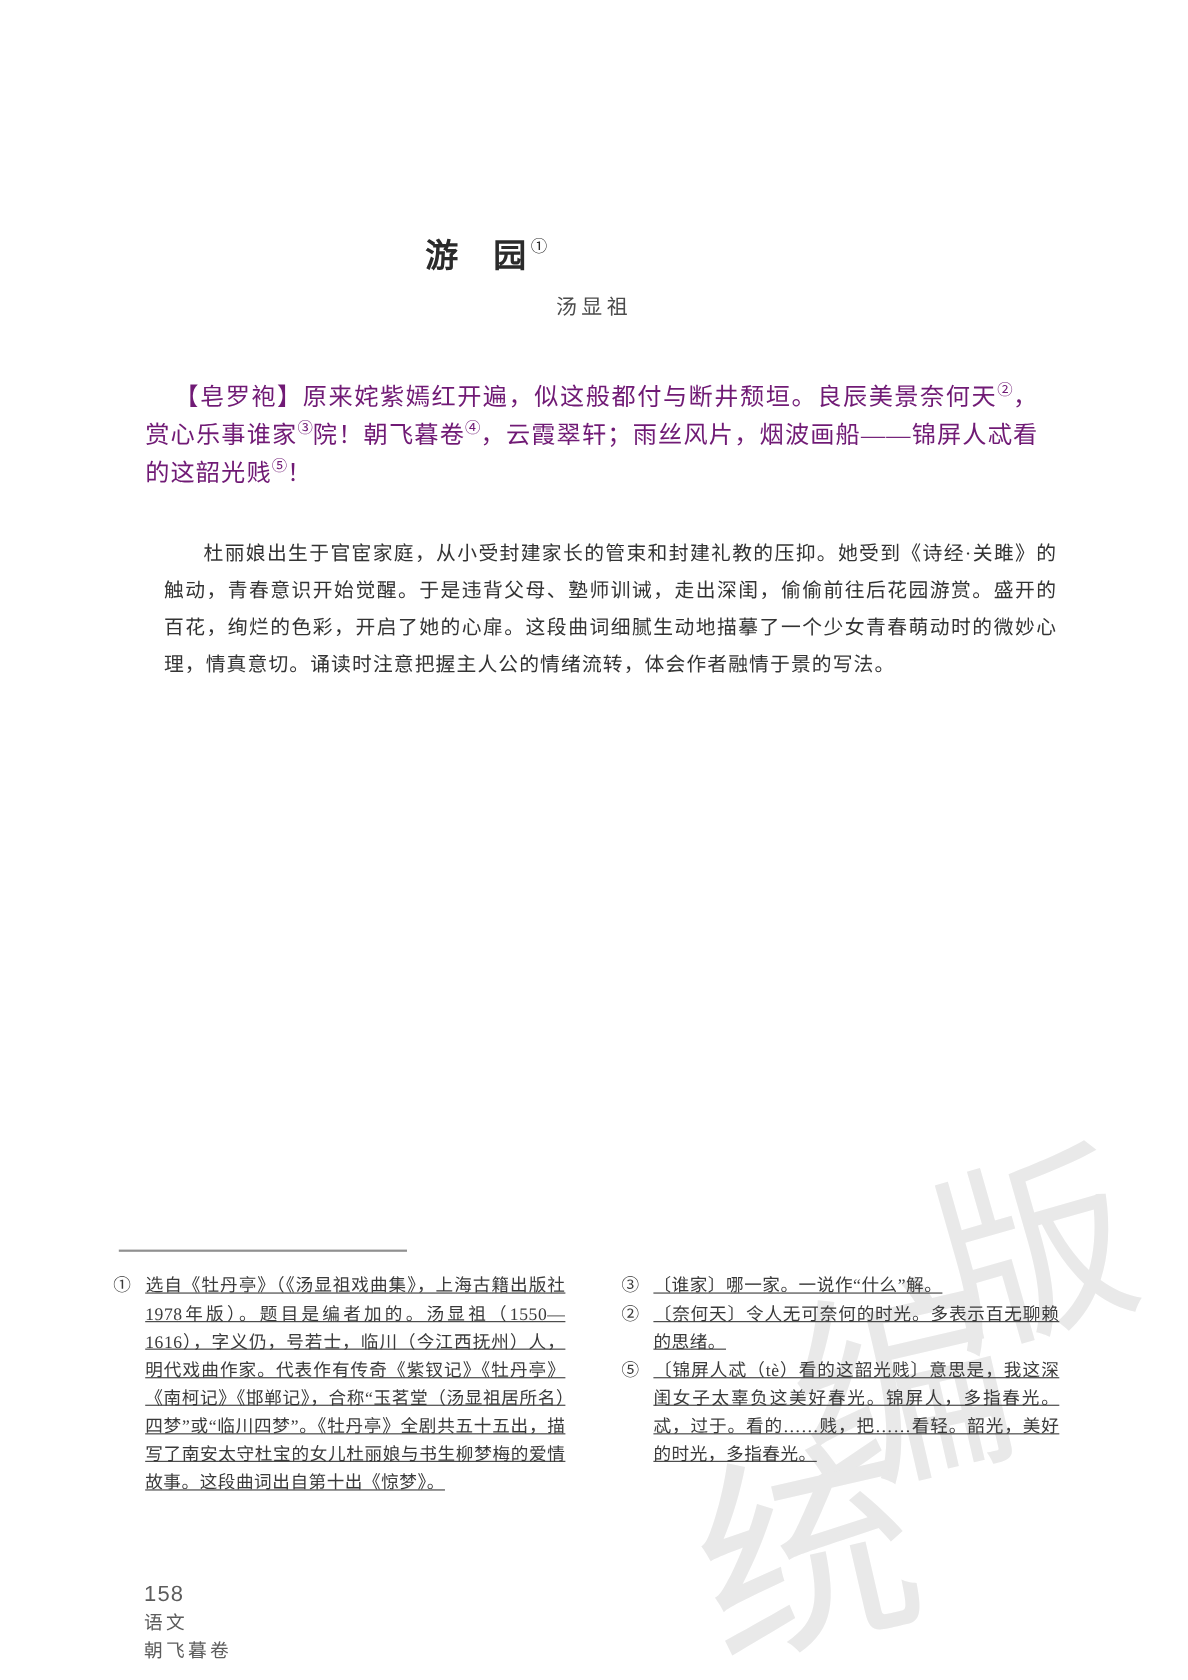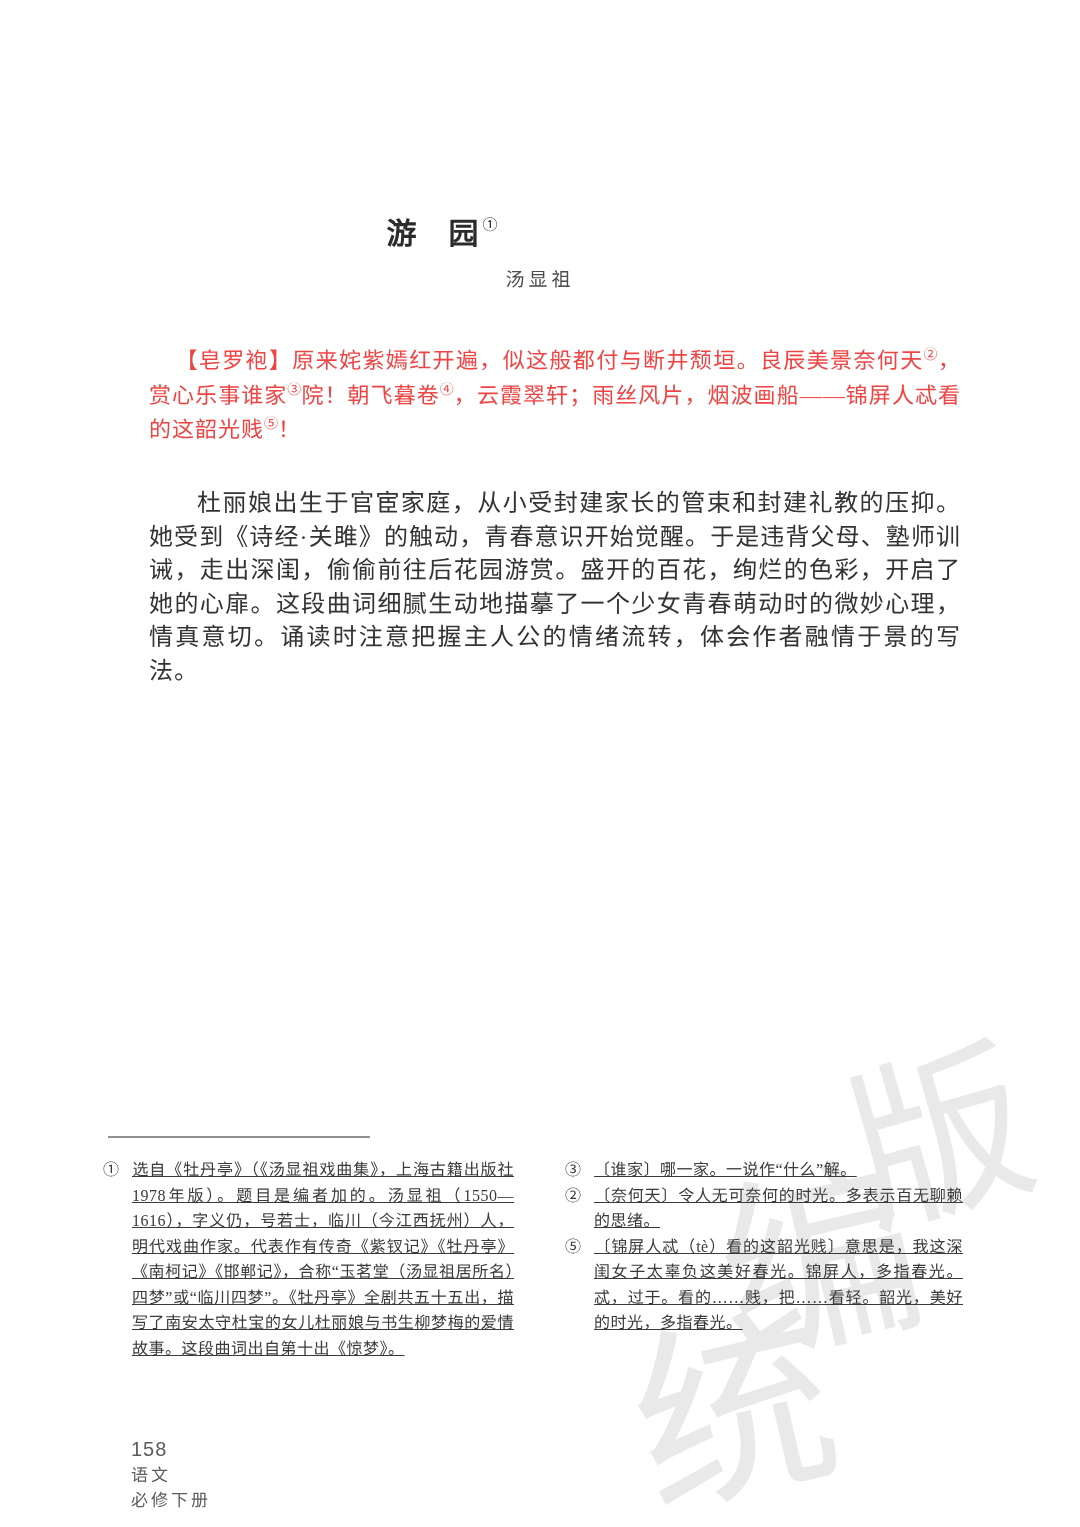--- a/index.html
+++ b/index.html
@@ -38,32 +38,32 @@
   }
   .author {
     position:absolute; top:267px; left:0; width:1080px;
     text-align:center;
     font-size:19px; line-height:26px;
     letter-spacing:4px; color:#4c4c4c;
     z-index:2;
   }
   
   .qupai {
-    position:absolute; top:344px; left:149px; width:812px;
+    position:absolute; top:344px; left:132px; width:812px;
     font-size:22px; line-height:34.5px; letter-spacing:1px;
     text-align:justify; text-indent:1.2em;
-    color:#ef4444; z-index:2;
+    color:#701a75; z-index:2;
   }
   .refmark {
     font-size:14px; letter-spacing:0;
     vertical-align:9px; line-height:0;
   }
   .intro {
     position:absolute; top:487px; left:149px; width:812px;
-    font-size:24px; line-height:33.5px; letter-spacing:1px;
+    font-size:18px; line-height:33.5px; letter-spacing:1px;
     text-align:justify; text-indent:2em;
     color:#333333; z-index:2;
   }
   
   .fn-divider {
     position:absolute; top:1136px; left:108px;
     width:262px; height:2px; background:#909090;
     z-index:2;
   }
   .footnotes {
@@ -132,16 +132,16 @@
       </p>
       <p class="fn-item">
         <span class="fn-num">⑤</span><span>〔锦屏人忒（tè）看的这韶光贱〕意思是，我这深闺女子太辜负这美好春光。锦屏人，多指春光。忒，过于。看的……贱，把……看轻。韶光，美好的时光，多指春光。</span>
       </p>
     </div>
   </div>
 
   <div class="page-footer">
     <span class="page-num">158</span>
     <span class="footer-subject">语文</span>
-    <span class="footer-volume">必修下册</span>
+    <span class="footer-volume">朝飞暮卷</span>
   </div>
 
 </div>
 
 </body></html>

